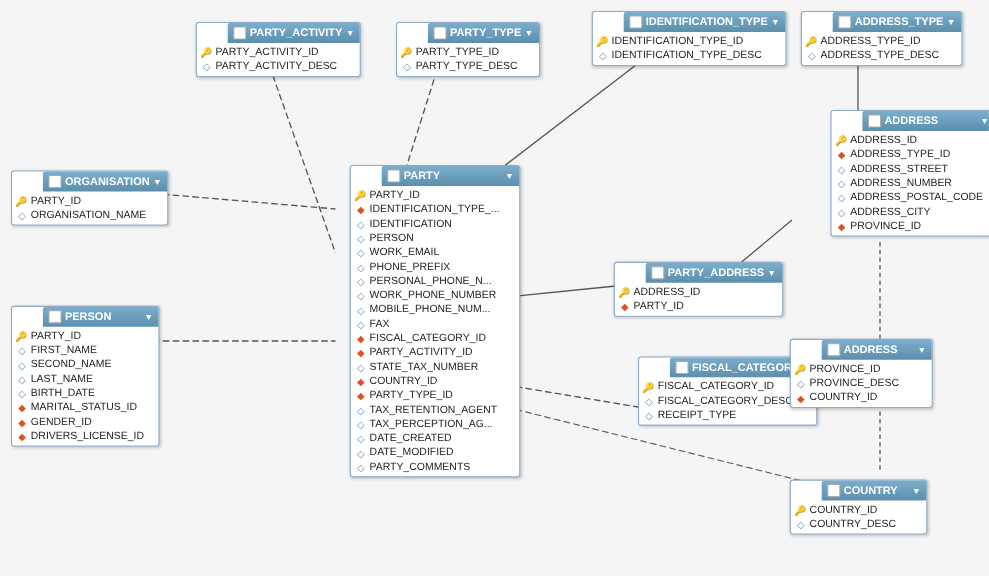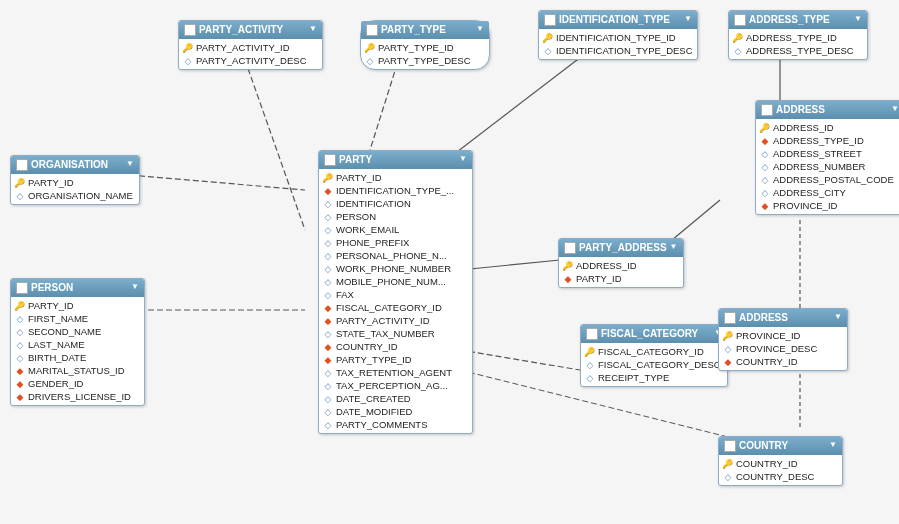--- a/index.html
+++ b/index.html
@@ -34,22 +34,24 @@
       min-width: 130px;
       box-shadow: 1px 1px 3px rgba(0,0,0,0.2);
     }
     .db-table-header {
       background: linear-gradient(180deg, #7aaecc 0%, #5b8fad 100%);
       color: #fff;
       font-weight: bold;
       font-size: 10px;
       padding: 3px 5px;
       display: flex;
+      align-items: center;
       gap: 3px;
       border-radius: 2px 2px 0 0;
+      margin-left: 28px;
     }
     .db-table-header .table-icon {
       width: 12px;
       height: 12px;
       background: #fff;
       border: 1px solid #aaa;
       border-radius: 1px;
       display: inline-block;
       flex-shrink: 0;
     }
@@ -125,21 +127,21 @@
         <span class="field-icon pk">🔑</span>
         <span>PARTY_ACTIVITY_ID</span>
       </div>
       <div class="db-field">
         <span class="field-icon reg">◇</span>
         <span>PARTY_ACTIVITY_DESC</span>
       </div>
     </div>
   </div>
 
-  <div class="db-table" style="left:360px; top:20px; min-width:130px;border-radius:15px;">
+  <div class="db-table" style="left:360px; top:20px; min-width:130px;">
     <div class="db-table-header">
       <span class="table-icon"></span>
       <span>PARTY_TYPE</span>
       <span class="sort-icon">▼</span>
     </div>
     <div class="db-table-body">
       <div class="db-field">
         <span class="field-icon pk">🔑</span>
         <span>PARTY_TYPE_ID</span>
       </div>

